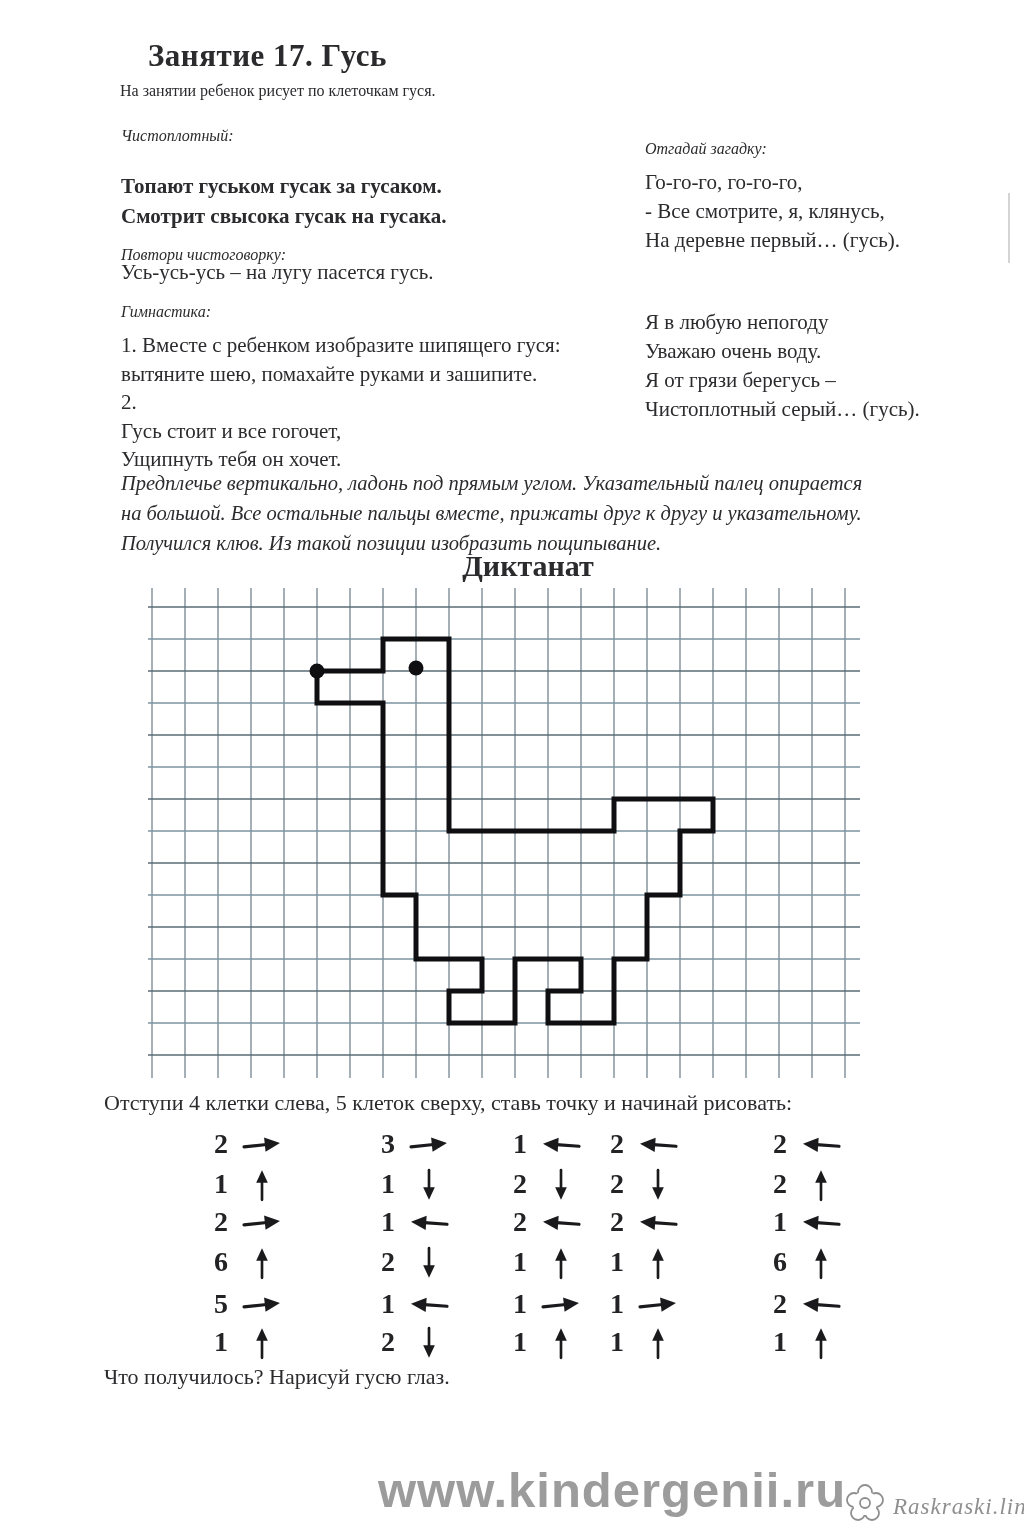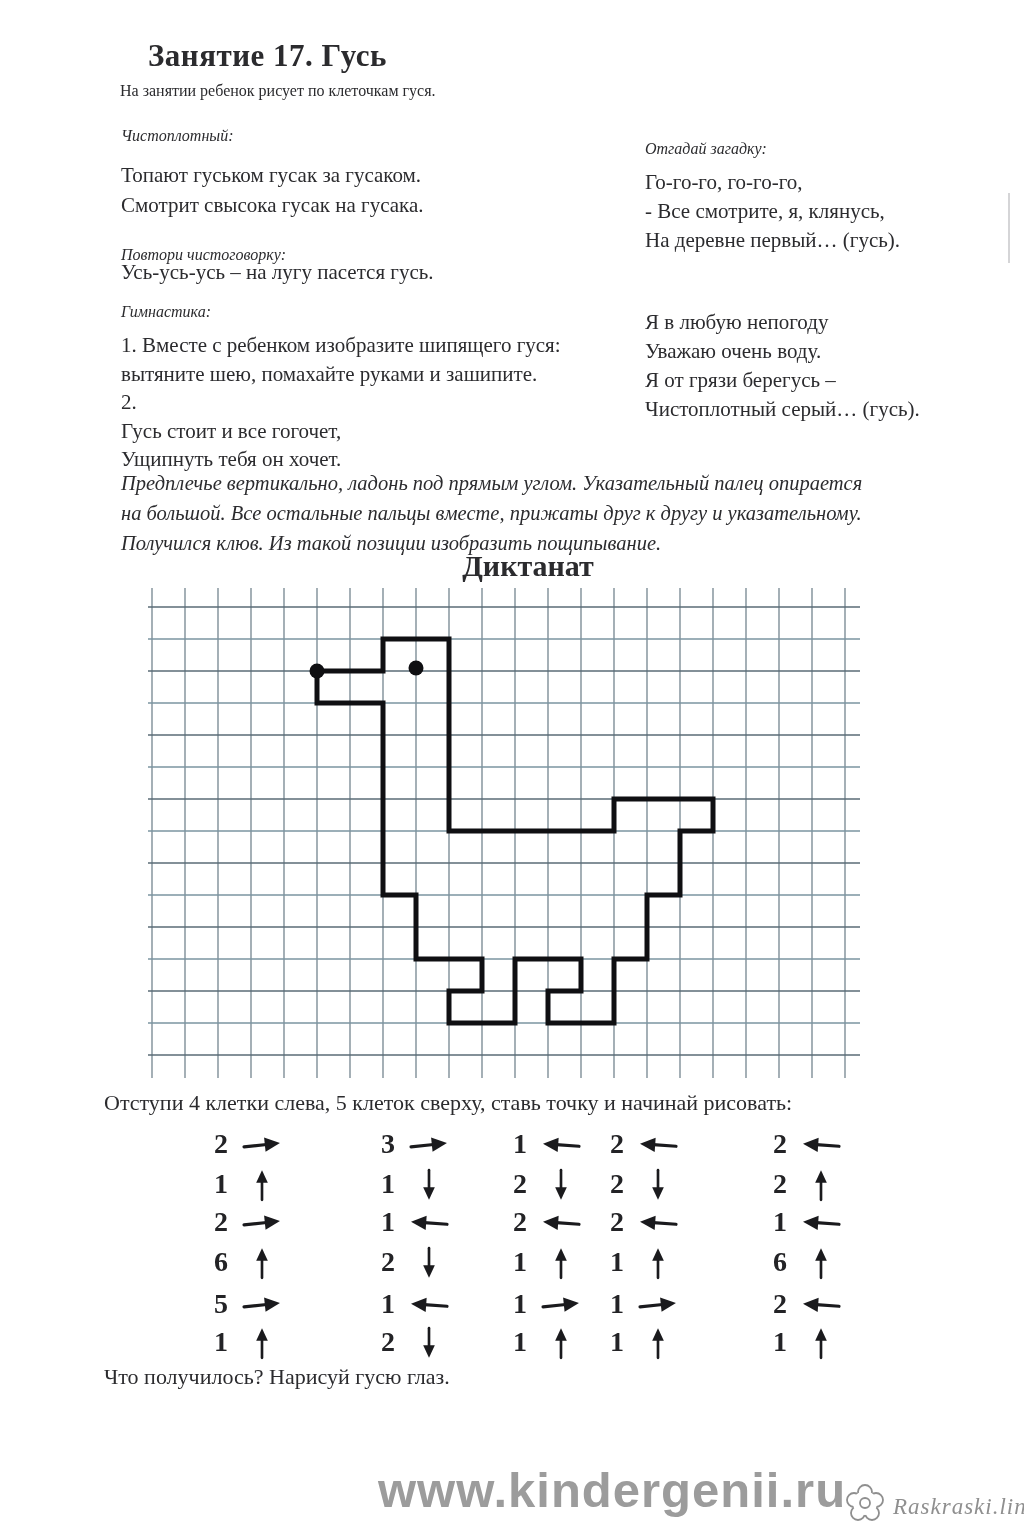--- a/index.html
+++ b/index.html
@@ -39,21 +39,21 @@
 </style>
 </head>
 <body>
 
 <div id="page">
 
   <h1 class="abs title" style="left:120px;top:38px;margin-left:28px;">Занятие 17. Гусь</h1>
   <div class="abs body21 tline" style="left:120px;top:82px;">На занятии ребенок рисует по клеточкам гуся.</div>
 
   <div class="abs body21 ital tline" style="left:121px;top:127px;">Чистоплотный:</div>
-  <div class="abs lines lh30" style="left:121px;top:160px;">
+  <div class="abs lines lh30" style="left:121px;top:171px;font-weight:bold;">
       <div>Топают гуськом гусак за гусаком.</div>
       <div>Смотрит свысока гусак на гусака.</div>
     </div>
 
   <div class="abs body21 ital tline" style="left:121px;top:246px;">Повтори чистоговорку:</div>
   <div class="abs lines lh30" style="left:121px;top:257px;">
       <div>Усь-усь-усь – на лугу пасется гусь.</div>
     </div>
 
   <div class="abs body21 ital tline" style="left:121px;top:303px;">Гимнастика:</div>

